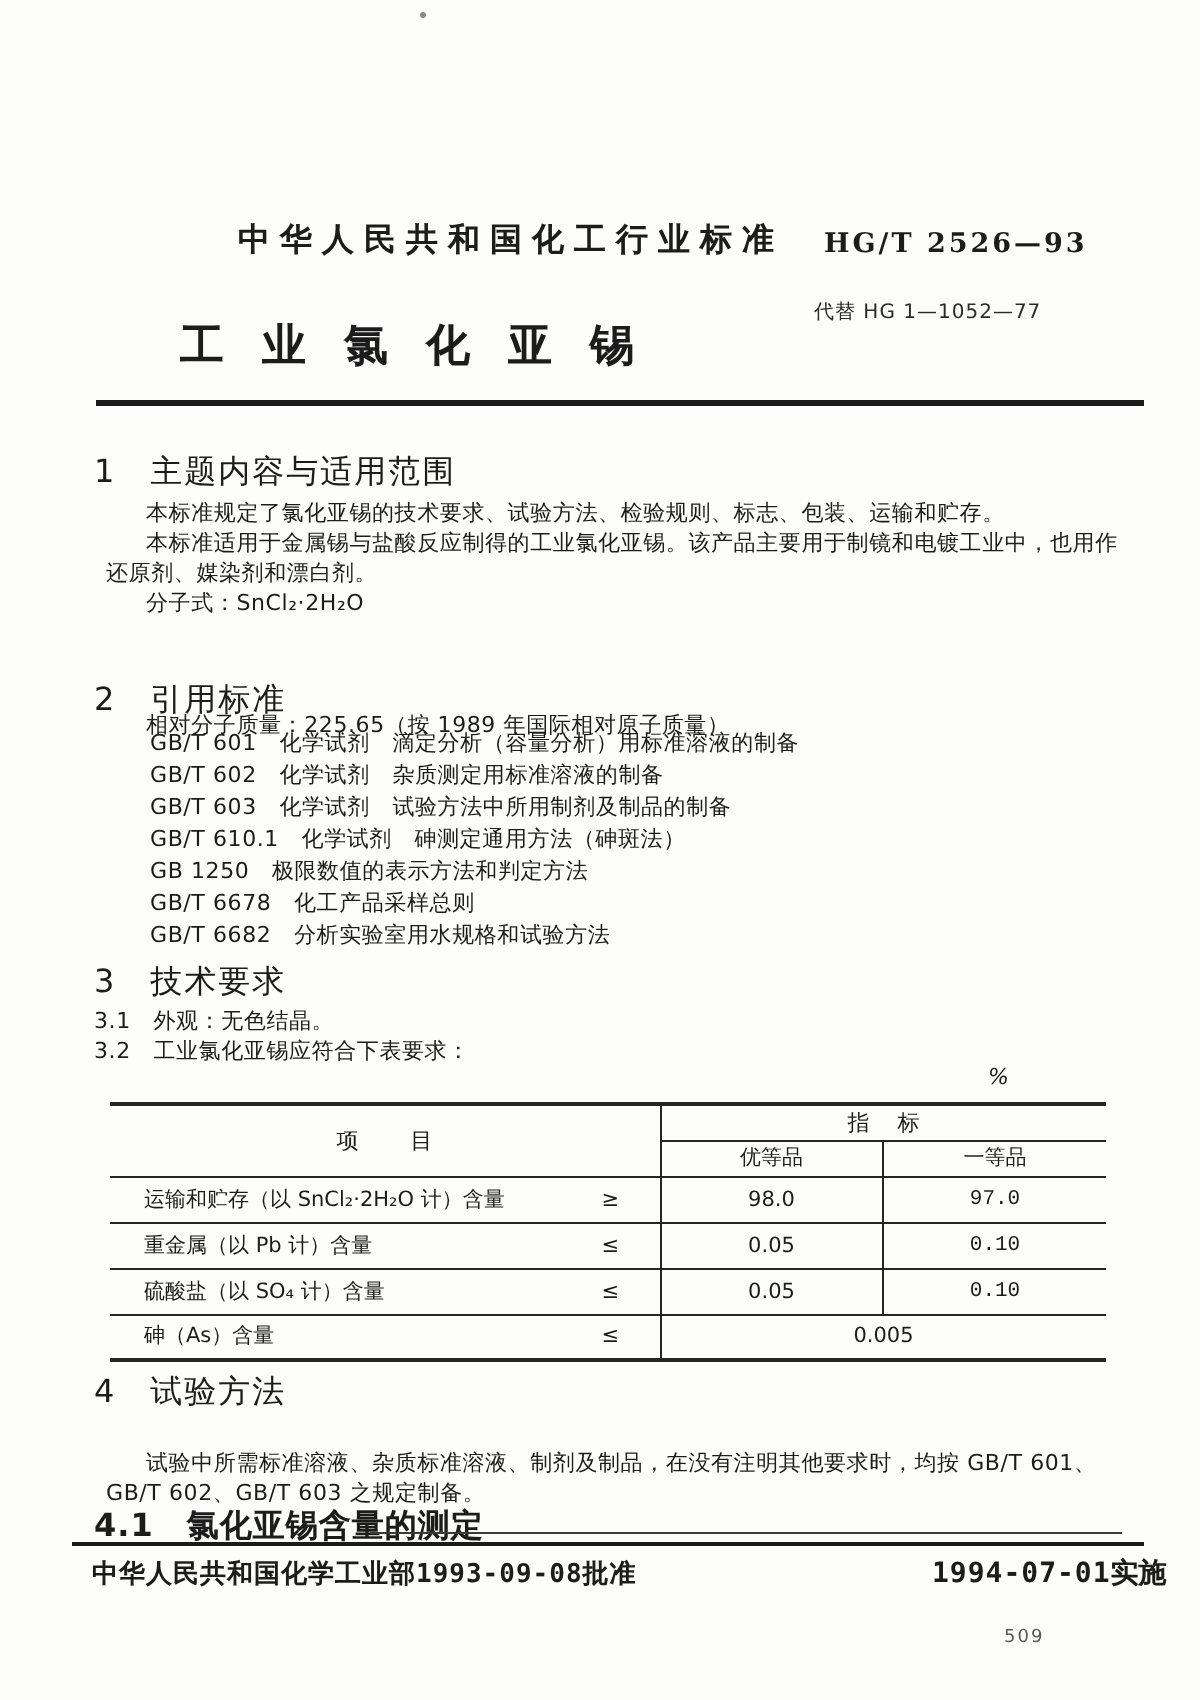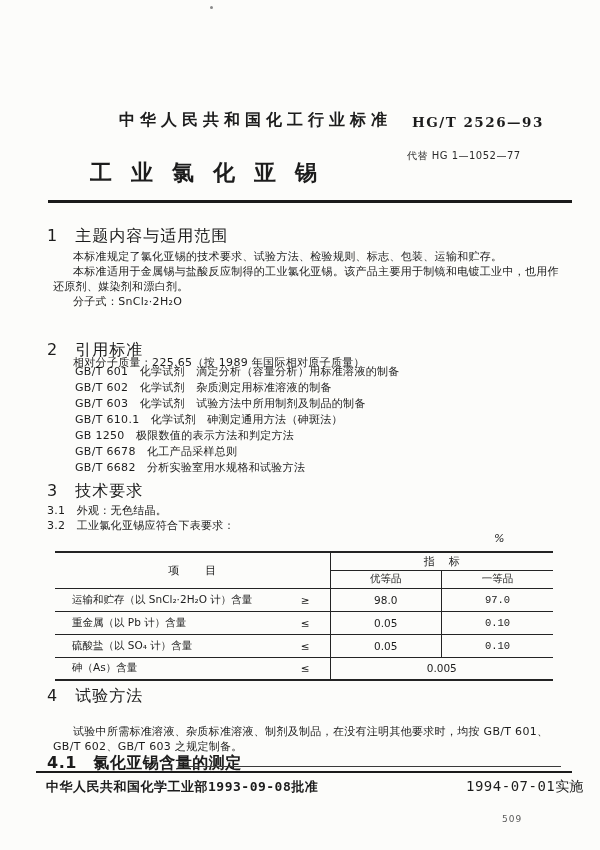--- a/index.html
+++ b/index.html
@@ -41,21 +41,21 @@
   td.hdr-index { letter-spacing:14px; padding-left:14px; font-size:11px; }
   tr.data td { height:23px; border-top:1px solid #242424; }
   tr.data td.first-data { border-top:1.5px solid #242424; }
   .label-flex { display:flex; justify-content:space-between; align-items:center; padding:0 20px 0 17px; }
   .unit { left:494px; top:532px; font-size:11px; font-style:italic; }
 
   
   .rule-mid    { left:185px; top:766px; width:376px; height:1px; background:#3a3a3a; }
   .rule-footer { left:36px;  top:771px; width:536px; height:2px; background:#1b1b1b; }
   .f-approve { left:46px; top:778px; font-size:13px; font-weight:bold; letter-spacing:0.5px; }
-  .f-impl    { left:466px; top:778px; font-size:14px; font-weight:normal; }
+  .f-impl    { left:466px; top:778px; font-size:14px; font-weight:bold; }
   .date { font-family:"DejaVu Sans Mono", monospace; letter-spacing:0.5px; }
   .pageno { left:502px; top:814px; font-size:9px; color:#5a5a5a; letter-spacing:1px; }
 </style>
 </head>
 <body>
 
 <div class="page">
 
   <div class="abs artifact-dot"></div>
 

